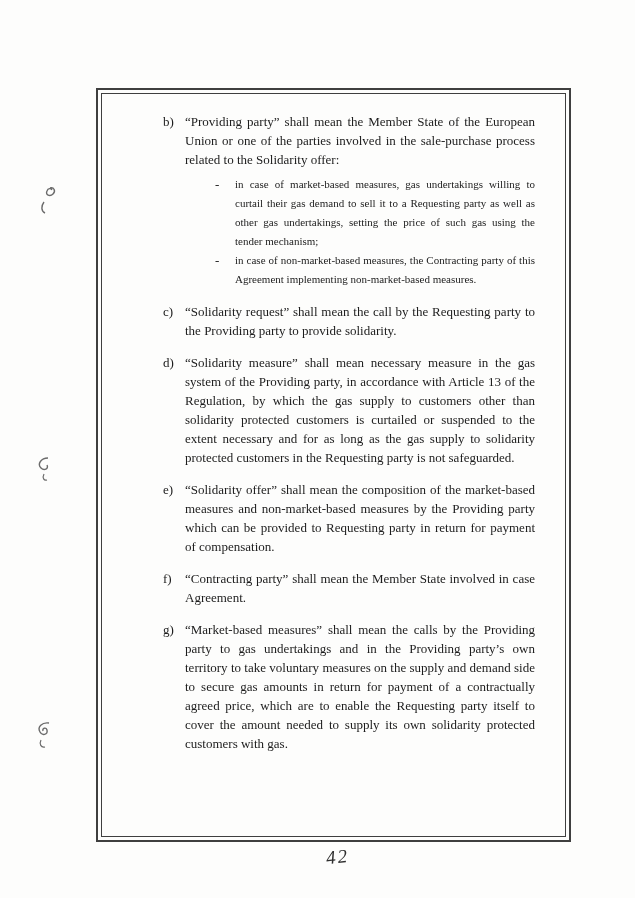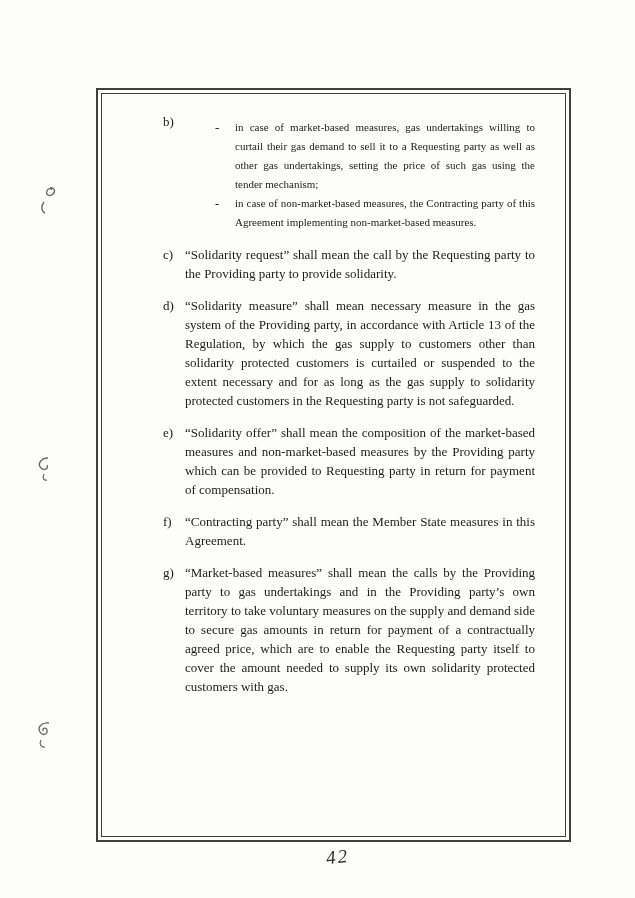--- a/index.html
+++ b/index.html
@@ -129,20 +129,21 @@
 
   <div class="frame">
     <div class="frame-inner"></div>
   </div>
 
   <div class="content">
 
     <div class="def">
       <span class="def-label">b)</span>
       <div class="def-body">
+        <p class="def-text">“Providing party” shall mean the Member State of the European Union or one of the parties involved in the sale-purchase process related to the Solidarity offer:</p>
         <div class="sub-list">
           <div class="sub-item">
             <span class="dash">-</span>
             <p class="sub-text">in case of market-based measures, gas undertakings willing to curtail their gas demand to sell it to a Requesting party as well as other gas undertakings, setting the price of such gas using the tender mechanism;</p>
           </div>
           <div class="sub-item">
             <span class="dash">-</span>
             <p class="sub-text">in case of non-market-based measures, the Contracting party of this Agreement implementing non-market-based measures.</p>
           </div>
         </div>
@@ -166,21 +167,21 @@
     <div class="def">
       <span class="def-label">e)</span>
       <div class="def-body">
         <p class="def-text">“Solidarity offer” shall mean the composition of the market-based measures and non-market-based measures by the Providing party which can be provided to Requesting party in return for payment of compensation.</p>
       </div>
     </div>
 
     <div class="def">
       <span class="def-label">f)</span>
       <div class="def-body">
-        <p class="def-text">“Contracting party” shall mean the Member State measures in this Agreement.</p>
+        <p class="def-text">“Contracting party” shall mean the Member State involved in case Agreement.</p>
       </div>
     </div>
 
     <div class="def">
       <span class="def-label">g)</span>
       <div class="def-body">
         <p class="def-text">“Market-based measures” shall mean the calls by the Providing party to gas undertakings and in the Providing party’s own territory to take voluntary measures on the supply and demand side to secure gas amounts in return for payment of a contractually agreed price, which are to enable the Requesting party itself to cover the amount needed to supply its own solidarity protected customers with gas.</p>
       </div>
     </div>
 

